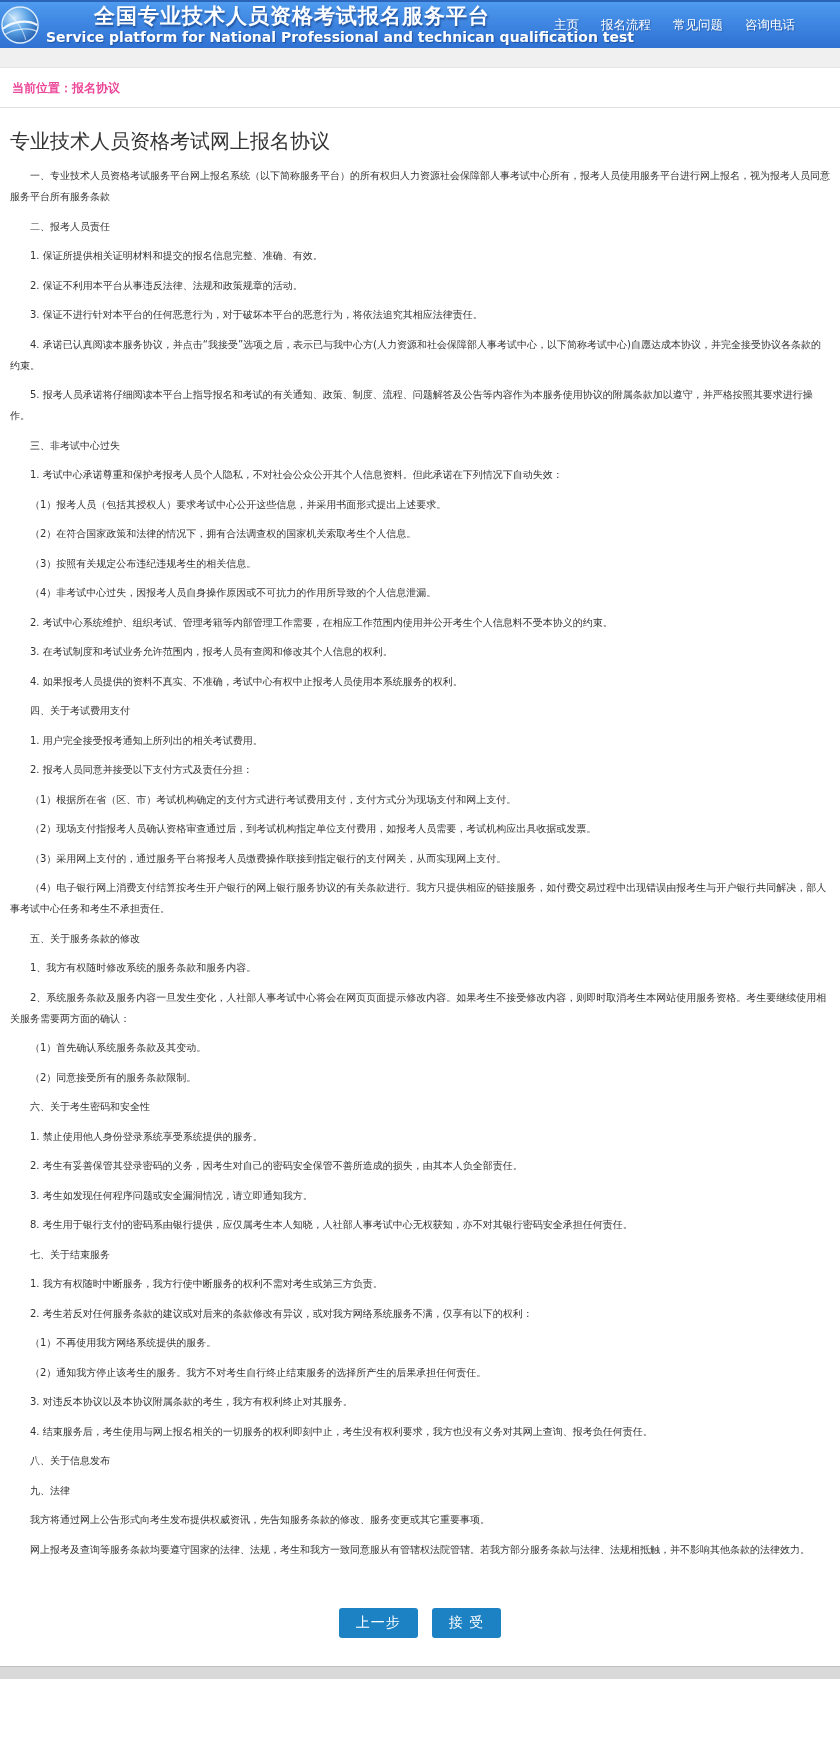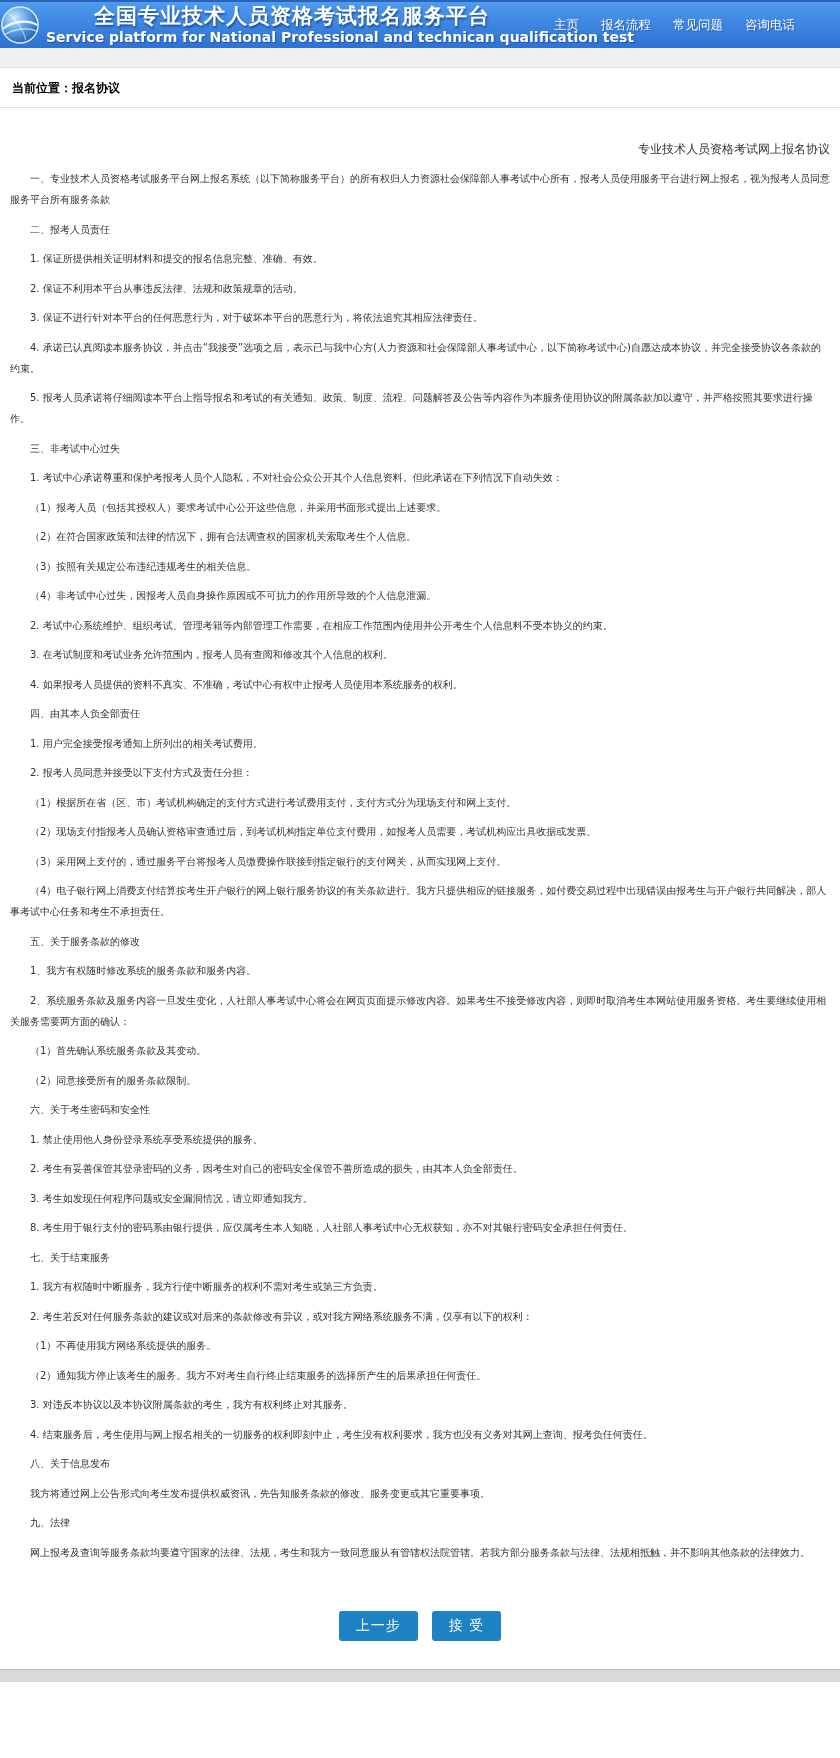--- a/index.html
+++ b/index.html
@@ -67,33 +67,33 @@
     background: #f0f0f0;
     border-bottom: 1px solid #e4e4e4;
   }
   .breadcrumb-row {
     padding: 9px 12px 10px 12px;
     border-bottom: 1px solid #e0e0e0;
   }
   .breadcrumb-row .crumb {
     font-size: 12px;
     font-weight: bold;
-    color: #000000;
+    color: #ec4899;
   }
 
   
   .content {
     padding: 0 10px;
   }
   .agreement-title {
-    text-align: right;
-    font-size: 12px;
+    text-align: left;
+    font-size: 20px;
     font-weight: normal;
     color: #333;
-    margin: 33px 0 10px 0;
+    margin: 20px 0 10px 0;
   }
   .para {
     font-size: 10px;
     line-height: 21px;
     color: #333;
     margin: 8.5px 0;
     text-indent: 2em;
   }
 
   
@@ -171,21 +171,21 @@
       <p class="para">5. 报考人员承诺将仔细阅读本平台上指导报名和考试的有关通知、政策、制度、流程、问题解答及公告等内容作为本服务使用协议的附属条款加以遵守，并严格按照其要求进行操作。</p>
       <p class="para">三、非考试中心过失</p>
       <p class="para">1. 考试中心承诺尊重和保护考报考人员个人隐私，不对社会公众公开其个人信息资料。但此承诺在下列情况下自动失效：</p>
       <p class="para">（1）报考人员（包括其授权人）要求考试中心公开这些信息，并采用书面形式提出上述要求。</p>
       <p class="para">（2）在符合国家政策和法律的情况下，拥有合法调查权的国家机关索取考生个人信息。</p>
       <p class="para">（3）按照有关规定公布违纪违规考生的相关信息。</p>
       <p class="para">（4）非考试中心过失，因报考人员自身操作原因或不可抗力的作用所导致的个人信息泄漏。</p>
       <p class="para">2. 考试中心系统维护、组织考试、管理考籍等内部管理工作需要，在相应工作范围内使用并公开考生个人信息料不受本协义的约束。</p>
       <p class="para">3. 在考试制度和考试业务允许范围内，报考人员有查阅和修改其个人信息的权利。</p>
       <p class="para">4. 如果报考人员提供的资料不真实、不准确，考试中心有权中止报考人员使用本系统服务的权利。</p>
-      <p class="para">四、由其本人负全部责任</p>
+      <p class="para">四、关于考试费用支付</p>
       <p class="para">1. 用户完全接受报考通知上所列出的相关考试费用。</p>
       <p class="para">2. 报考人员同意并接受以下支付方式及责任分担：</p>
       <p class="para">（1）根据所在省（区、市）考试机构确定的支付方式进行考试费用支付，支付方式分为现场支付和网上支付。</p>
       <p class="para">（2）现场支付指报考人员确认资格审查通过后，到考试机构指定单位支付费用，如报考人员需要，考试机构应出具收据或发票。</p>
       <p class="para">（3）采用网上支付的，通过服务平台将报考人员缴费操作联接到指定银行的支付网关，从而实现网上支付。</p>
       <p class="para">（4）电子银行网上消费支付结算按考生开户银行的网上银行服务协议的有关条款进行。我方只提供相应的链接服务，如付费交易过程中出现错误由报考生与开户银行共同解决，部人事考试中心任务和考生不承担责任。</p>
       <p class="para">五、关于服务条款的修改</p>
       <p class="para">1、我方有权随时修改系统的服务条款和服务内容。</p>
       <p class="para">2、系统服务条款及服务内容一旦发生变化，人社部人事考试中心将会在网页页面提示修改内容。如果考生不接受修改内容，则即时取消考生本网站使用服务资格。考生要继续使用相关服务需要两方面的确认：</p>
       <p class="para">（1）首先确认系统服务条款及其变动。</p>
@@ -196,22 +196,22 @@
       <p class="para">3. 考生如发现任何程序问题或安全漏洞情况，请立即通知我方。</p>
       <p class="para">8. 考生用于银行支付的密码系由银行提供，应仅属考生本人知晓，人社部人事考试中心无权获知，亦不对其银行密码安全承担任何责任。</p>
       <p class="para">七、关于结束服务</p>
       <p class="para">1. 我方有权随时中断服务，我方行使中断服务的权利不需对考生或第三方负责。</p>
       <p class="para">2. 考生若反对任何服务条款的建议或对后来的条款修改有异议，或对我方网络系统服务不满，仅享有以下的权利：</p>
       <p class="para">（1）不再使用我方网络系统提供的服务。</p>
       <p class="para">（2）通知我方停止该考生的服务。我方不对考生自行终止结束服务的选择所产生的后果承担任何责任。</p>
       <p class="para">3. 对违反本协议以及本协议附属条款的考生，我方有权利终止对其服务。</p>
       <p class="para">4. 结束服务后，考生使用与网上报名相关的一切服务的权利即刻中止，考生没有权利要求，我方也没有义务对其网上查询、报考负任何责任。</p>
       <p class="para">八、关于信息发布</p>
+      <p class="para">九、法律</p>
       <p class="para">我方将通过网上公告形式向考生发布提供权威资讯，先告知服务条款的修改、服务变更或其它重要事项。</p>
-      <p class="para">九、法律</p>
       <p class="para">网上报考及查询等服务条款均要遵守国家的法律、法规，考生和我方一致同意服从有管辖权法院管辖。若我方部分服务条款与法律、法规相抵触，并不影响其他条款的法律效力。</p>
     </div>
 
   <div class="actions">
     <button class="btn">上一步</button>
     <button class="btn">接 受</button>
   </div>
 </div>
 
 <div class="footer-strip"></div>

